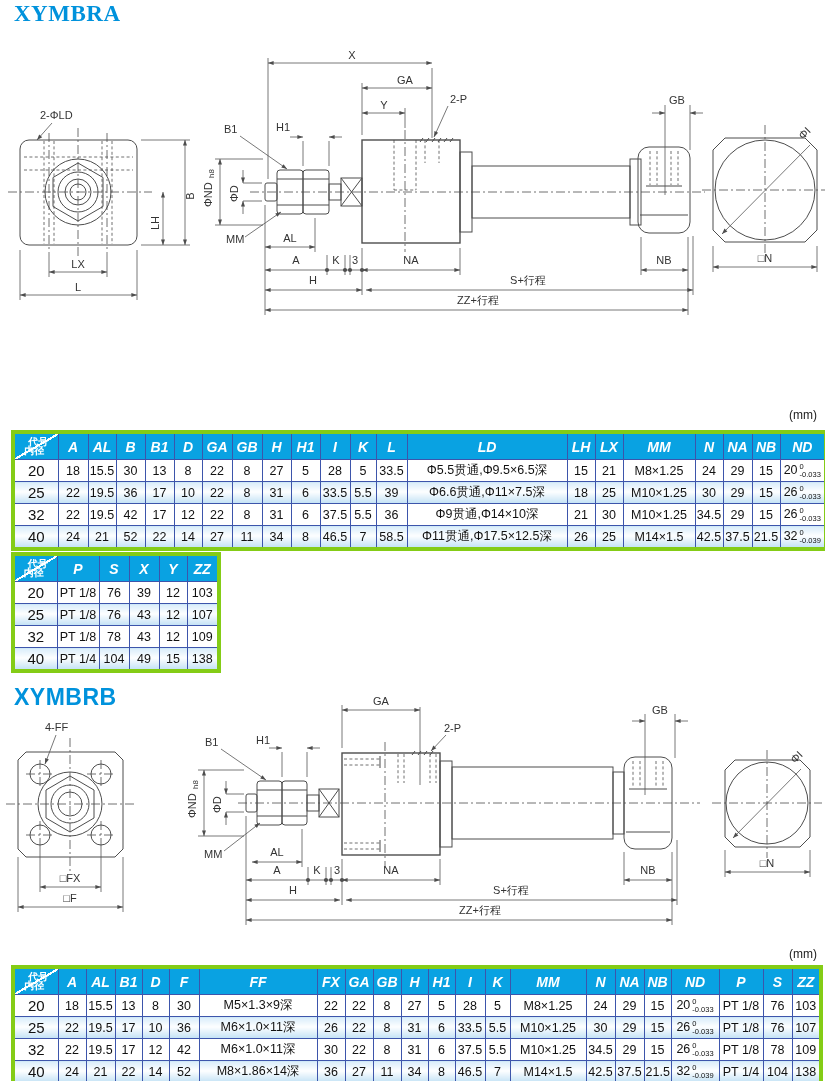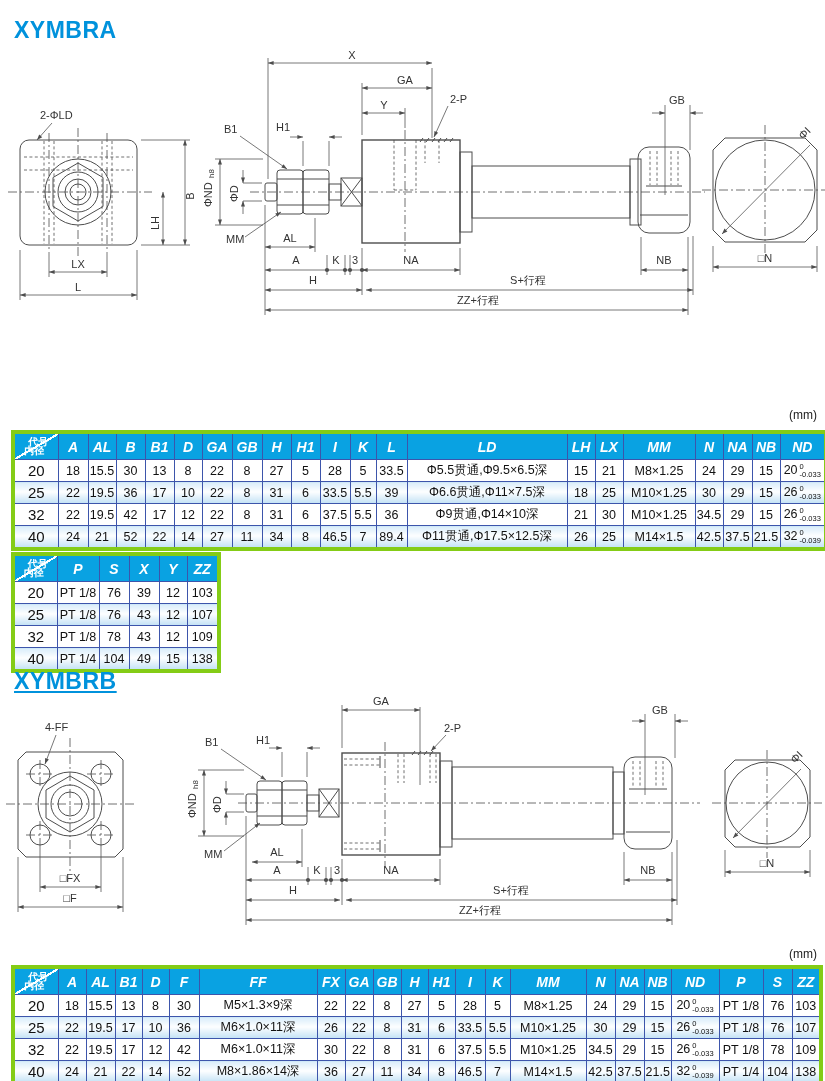--- a/index.html
+++ b/index.html
@@ -26,21 +26,21 @@
     background-image:linear-gradient(to bottom right,rgba(0,0,0,0) calc(50% - 1px),#fff calc(50% - 1px),#fff calc(50% + 1px),rgba(0,0,0,0) calc(50% + 1px));}
   th.corner .ct{position:absolute;top:1px;left:0;right:-4px;text-align:center;}
   th.corner .cb{position:absolute;bottom:1px;left:-4px;right:0;text-align:center;}
   .tol{display:inline-flex;flex-direction:column;font-size:7.5px;line-height:7.5px;margin-left:2px;vertical-align:middle;text-align:left;}
 </style>
 </head>
 <body>
 
 <div id="page">
 
-  <div class="sec-title" style="top:17px;">XYMBRA</div>
+  <div class="sec-title" style="top:1px;font-family:Liberation Serif, serif;">XYMBRA</div>
 
   <svg style="top:0;" width="825" height="400" viewBox="0 0 825 400">
     <defs>
       <marker id="ar" viewBox="0 0 10 10" refX="10" refY="5" markerWidth="9" markerHeight="7" orient="auto-start-reverse">
         <path d="M0 1.4 L10 5 L0 8.6 Z" fill="#4d4d4d"></path>
       </marker>
     </defs>
 
     <g>
       <rect class="ln" x="20" y="140" width="117" height="105" rx="9"></rect>
@@ -306,21 +306,21 @@
           <td>21</td>
           <td>52</td>
           <td>22</td>
           <td>14</td>
           <td>27</td>
           <td>11</td>
           <td>34</td>
           <td>8</td>
           <td>46.5</td>
           <td>7</td>
-          <td>89.4</td>
+          <td>58.5</td>
           <td>Φ11贯通,Φ17.5×12.5深</td>
           <td>26</td>
           <td>25</td>
           <td>M14×1.5</td>
           <td>42.5</td>
           <td>37.5</td>
           <td>21.5</td>
           <td><span>32</span><span class="tol">
               <span>0</span>
               <span>-0.039</span>
@@ -380,21 +380,21 @@
           <td class="size">40</td>
           <td>PT 1/4</td>
           <td>104</td>
           <td>49</td>
           <td>15</td>
           <td>138</td>
         </tr>
       </tbody>
     </table>
 
-  <div class="sec-title" style="top:668px;text-decoration:underline;">XYMBRB</div>
+  <div class="sec-title" style="top:684px;">XYMBRB</div>
 
   <svg style="top:680px;" width="825" height="262" viewBox="0 0 825 262">
 
     <g>
       <path class="ln" d="M26 72 H115 L123 80 V169 L115 177 H26 L18 169 V80 Z"></path>
       <path class="cl" d="M6 124 H136 M70 58 V192"></path>
       <circle class="ln" cx="40" cy="94" r="10"></circle>
         <path class="cl" d="M26 94 H54 M40 80 V108"></path>
       <circle class="ln" cx="101" cy="94" r="10"></circle>
         <path class="cl" d="M87 94 H115 M101 80 V108"></path>

